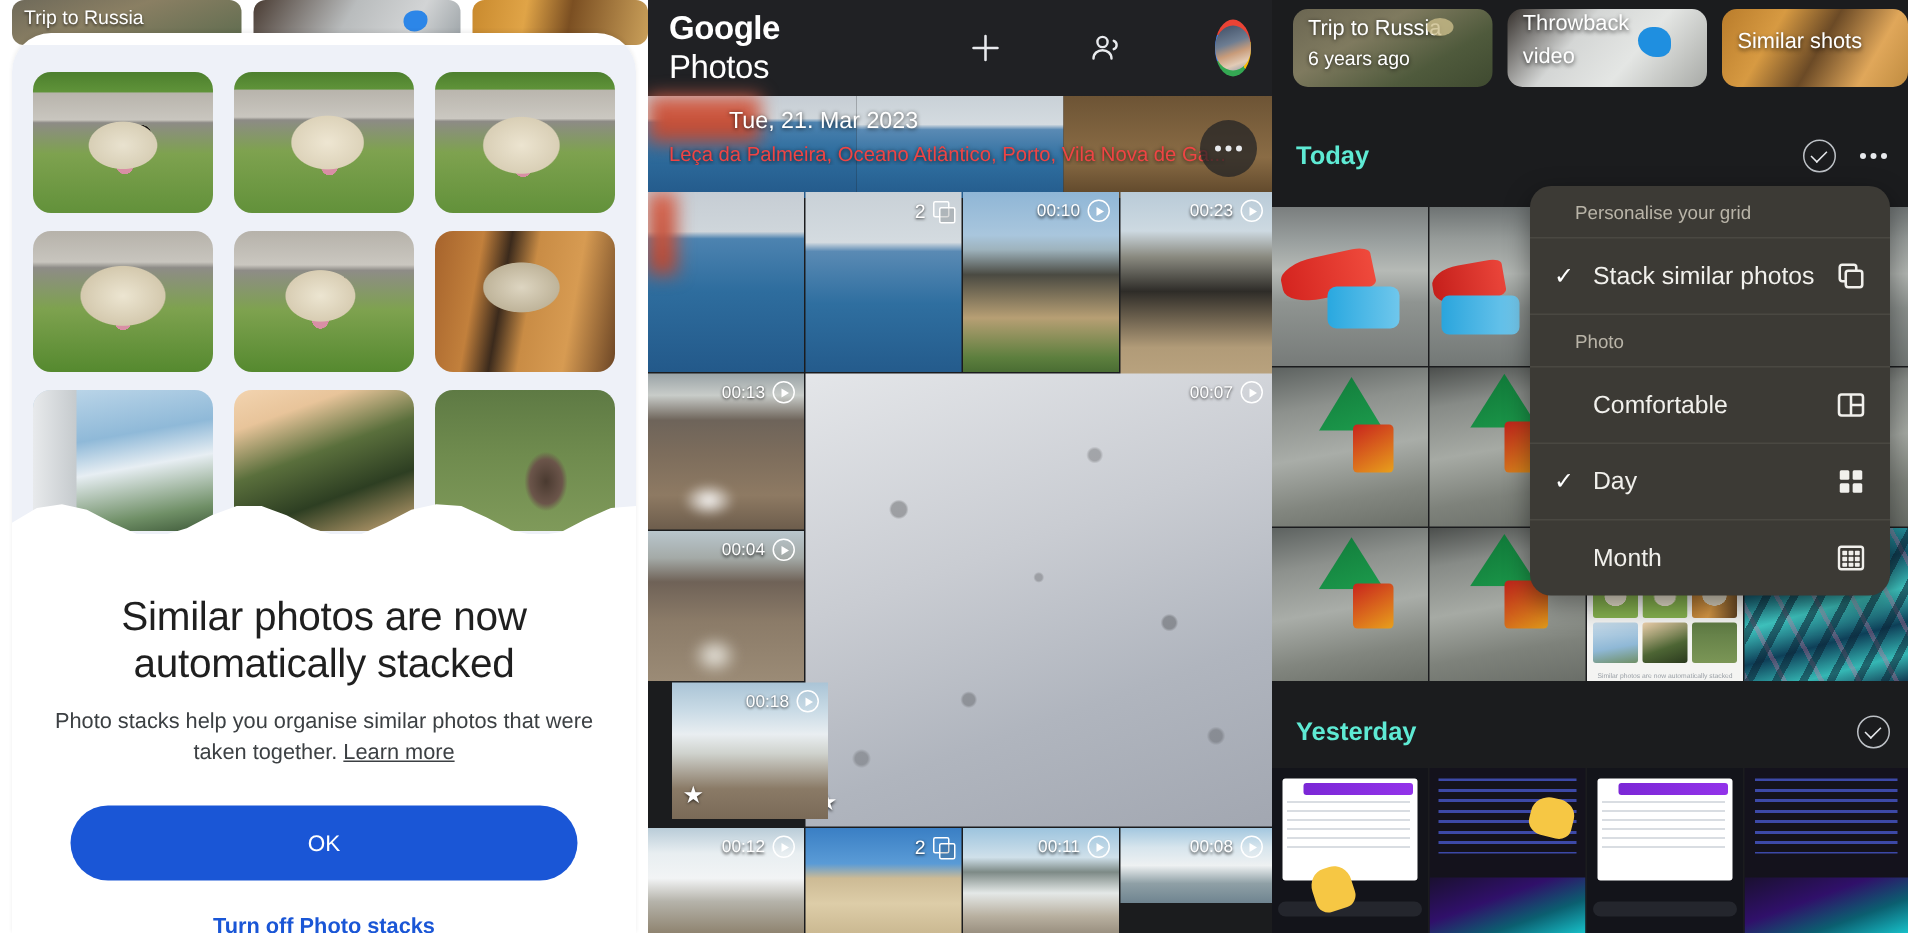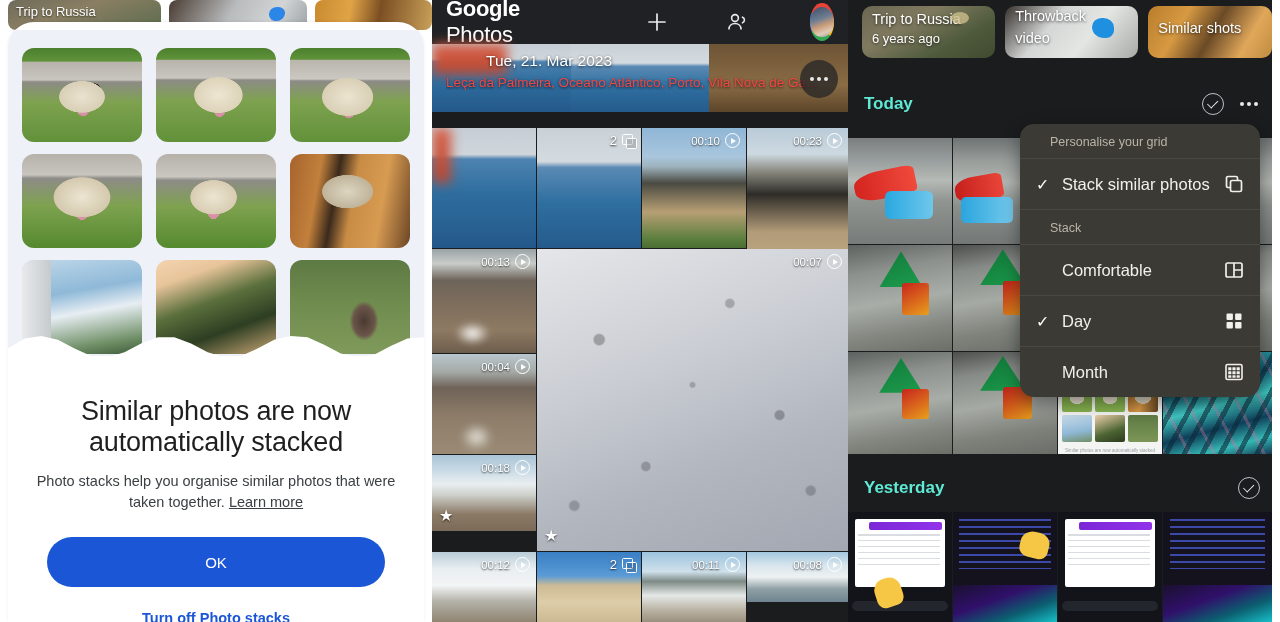--- a/index.html
+++ b/index.html
@@ -105,21 +105,21 @@
   .p1-learn { color:#3c4043; text-decoration: underline; cursor:pointer; }
   .p1-ok {
     margin: 25px auto 0; display:block; width: 338px; height: 50px;
     background:#1a56d6; color:#fff; border:none; border-radius: 26px;
     font-size: 15px; font-family:"Liberation Sans",sans-serif; font-weight:500; cursor:pointer;
   }
   .p1-turnoff { margin-top: 23px; font-size:14.5px; color:#1a56d6; font-weight:700; cursor:pointer; }
 
   
   .panel2 { position:relative; width: 416px; height:622px; background:#1b1c1e; flex:0 0 416px; overflow:hidden; }
-  .p2-top { height: 44px; background:#202124; display:flex; align-items:center; padding: 0 14px; gap: 48px; }
+  .p2-top { height: 64px; background:#202124; display:flex; align-items:center; padding: 0 14px; gap: 48px; }
   .gp-logo { font-size: 22px; color:#fff; letter-spacing:-0.3px; }
   .gp-logo b { font-weight:700; }
   .gp-logo span.light { font-weight:400; }
   .p2-top-spacer { flex:1; }
   .icon-btn { width: 34px; height:34px; display:flex; align-items:center; justify-content:center; cursor:pointer; margin-left:10px; }
   .avatar { width: 38px; height: 38px; border-radius:50%; margin-left: 12px; position:relative; overflow:hidden;
     background: conic-gradient(#ea4335 0deg 70deg, #fbbc04 70deg 150deg, #34a853 150deg 230deg, #4285f4 230deg 310deg, #ea4335 310deg 360deg);
     display:flex; align-items:center; justify-content:center; cursor:pointer; }
   .avatar i { width:30px; height:30px; border-radius:50%; display:block;
     background: linear-gradient(160deg,#3d4c63 0%, #6d7d92 40%, #c99c7a 60%, #e2cbb6 80%, #8b99ab 100%); }
@@ -372,21 +372,21 @@
             <span class="playc"></span>
           </span>
         <span class="starb">★</span>
       </div>
       <div class="cell sand2" style="left:0;top:226px;width:104px;height:100px;">
         <span class="dur">
             <span>00:04</span>
             <span class="playc"></span>
           </span>
       </div>
-      <div class="cell wave1" style="left:0;top:327px;width:104px;height:76px;padding-left:48px;">
+      <div class="cell wave1" style="left:16px;top:327px;width:104px;height:91px;padding-left:48px;">
         <span class="dur">
             <span>00:18</span>
             <span class="playc"></span>
           </span>
         <span class="starb">★</span>
       </div>
 
       <div class="cell surf1" style="left:0;top:424px;width:104px;height:70px;">
         <span class="dur">
             <span>00:12</span>
@@ -509,21 +509,21 @@
         <span class="menu-check">✓</span>
         <span class="menu-label">Stack similar photos</span>
         <span class="menu-ic">
           <svg width="20" height="20" viewBox="0 0 20 20">
               <rect x="2.5" y="2.5" width="11" height="11" rx="1.6" fill="none" stroke="#f1f0ec" stroke-width="1.7"></rect>
               <rect x="6.5" y="6.5" width="11" height="11" rx="1.6" fill="#3c3a35" stroke="#f1f0ec" stroke-width="1.7"></rect>
             </svg>
         </span>
       </div>
       <div class="menu-div"></div>
-      <div class="menu-head">Stack</div>
+      <div class="menu-head">Photo</div>
       <div class="menu-div"></div>
       <div class="menu-item">
         <span class="menu-check"></span>
         <span class="menu-label">Comfortable</span>
         <span class="menu-ic">
           <svg width="20" height="20" viewBox="0 0 20 20">
               <rect x="2" y="3" width="16" height="14" rx="1.8" fill="none" stroke="#f1f0ec" stroke-width="1.7"></rect>
               <path d="M10 3v14M10 10h8" stroke="#f1f0ec" stroke-width="1.7"></path>
             </svg>
         </span>

